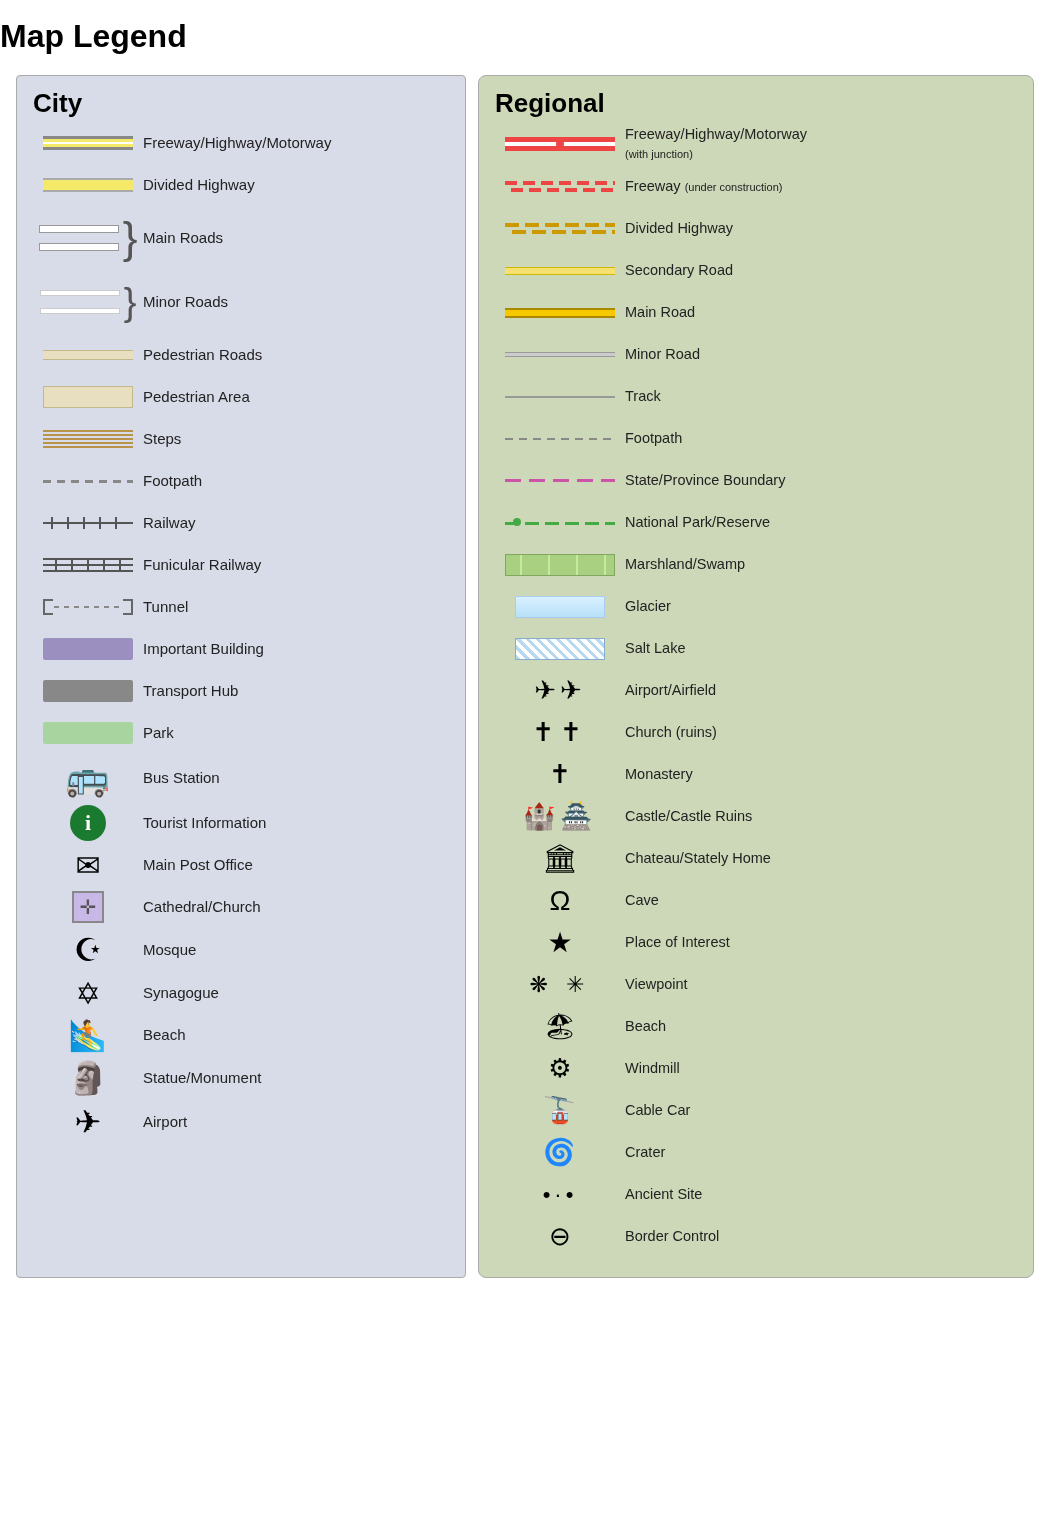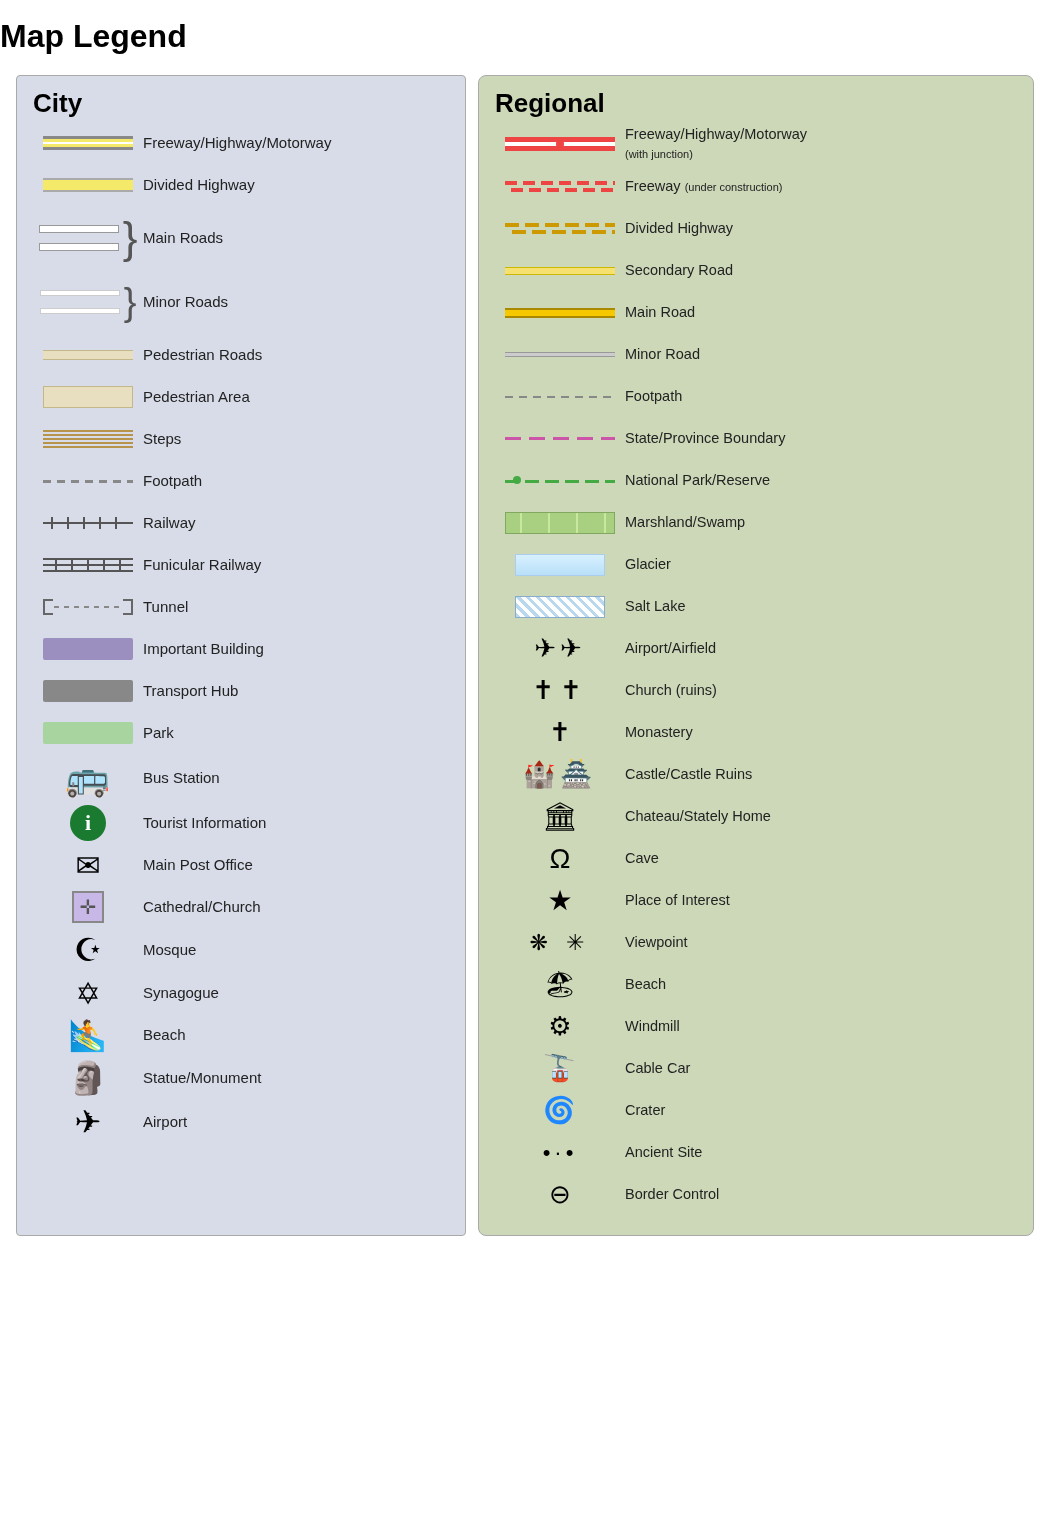--- a/index.html
+++ b/index.html
@@ -376,20 +376,26 @@
       <div class="regional-label">Main Road</div>
     </div>
 
     <div class="legend-row">
       <div class="reg-symbol-cell">
         <div style="width:110px;height:5px;background:#ccc;border-top:1px solid #999;border-bottom:1px solid #999;"></div>
       </div>
       <div class="regional-label">Minor Road</div>
     </div>
 
+    <div class="legend-row">
+      <div class="reg-symbol-cell">
+        <div style="width:110px;height:2px;background:#999;"></div>
+      </div>
+      <div class="regional-label">Track</div>
+    </div>
 
     <div class="legend-row">
       <div class="reg-symbol-cell">
         <div style="width:110px;height:2px;background:repeating-linear-gradient(to right,#888 0px,#888 8px,transparent 8px,transparent 14px);"></div>
       </div>
       <div class="regional-label">Footpath</div>
     </div>
 
 
     <div class="legend-row">

